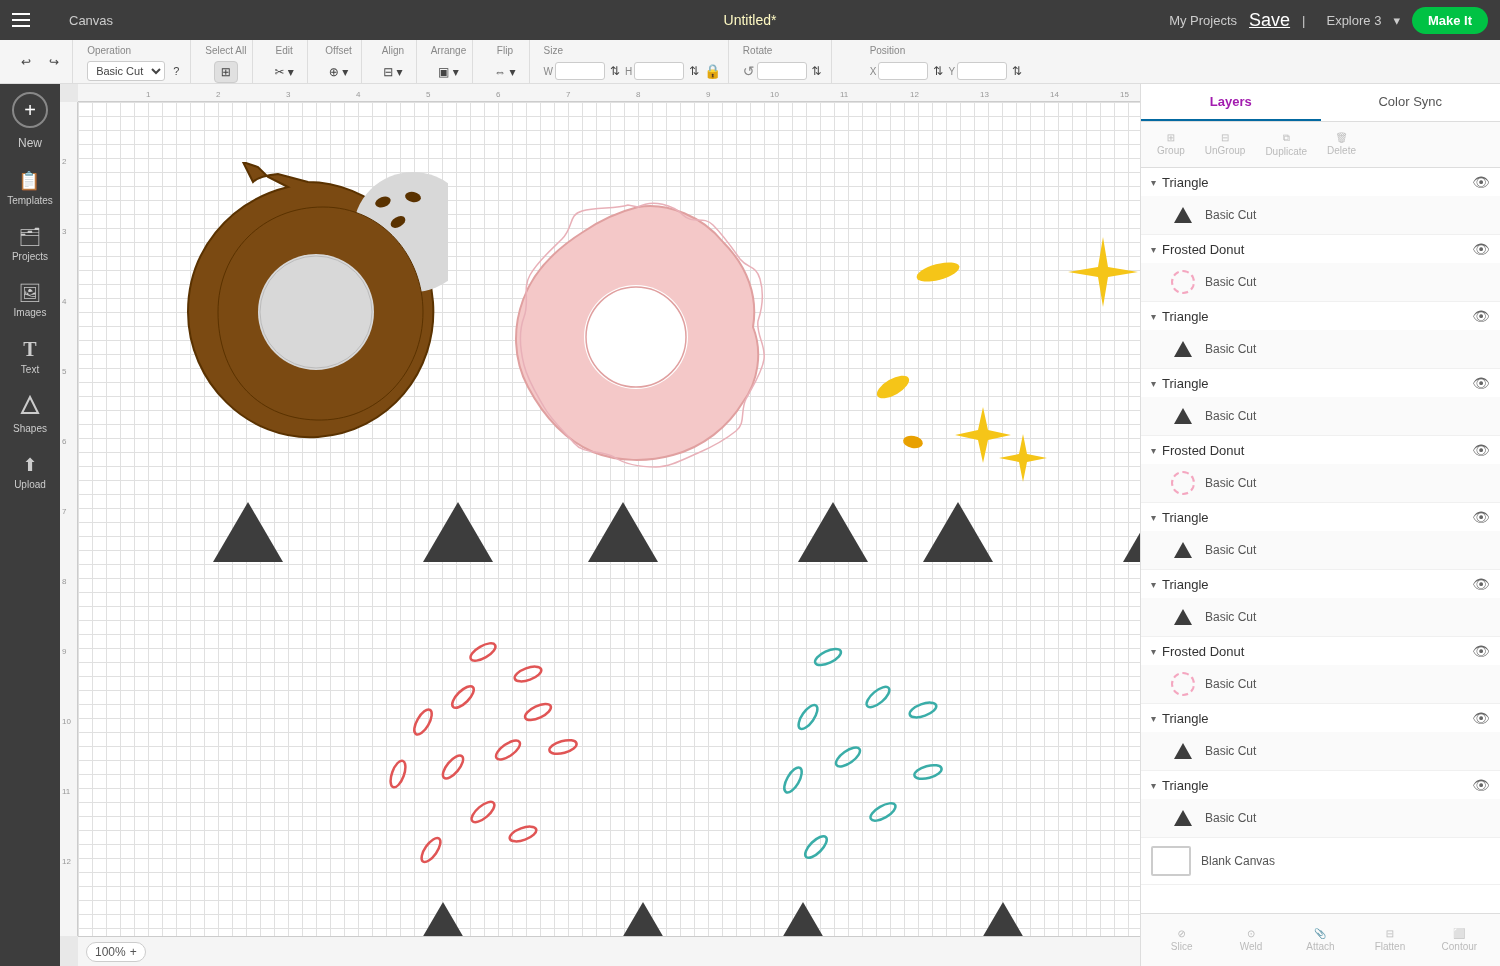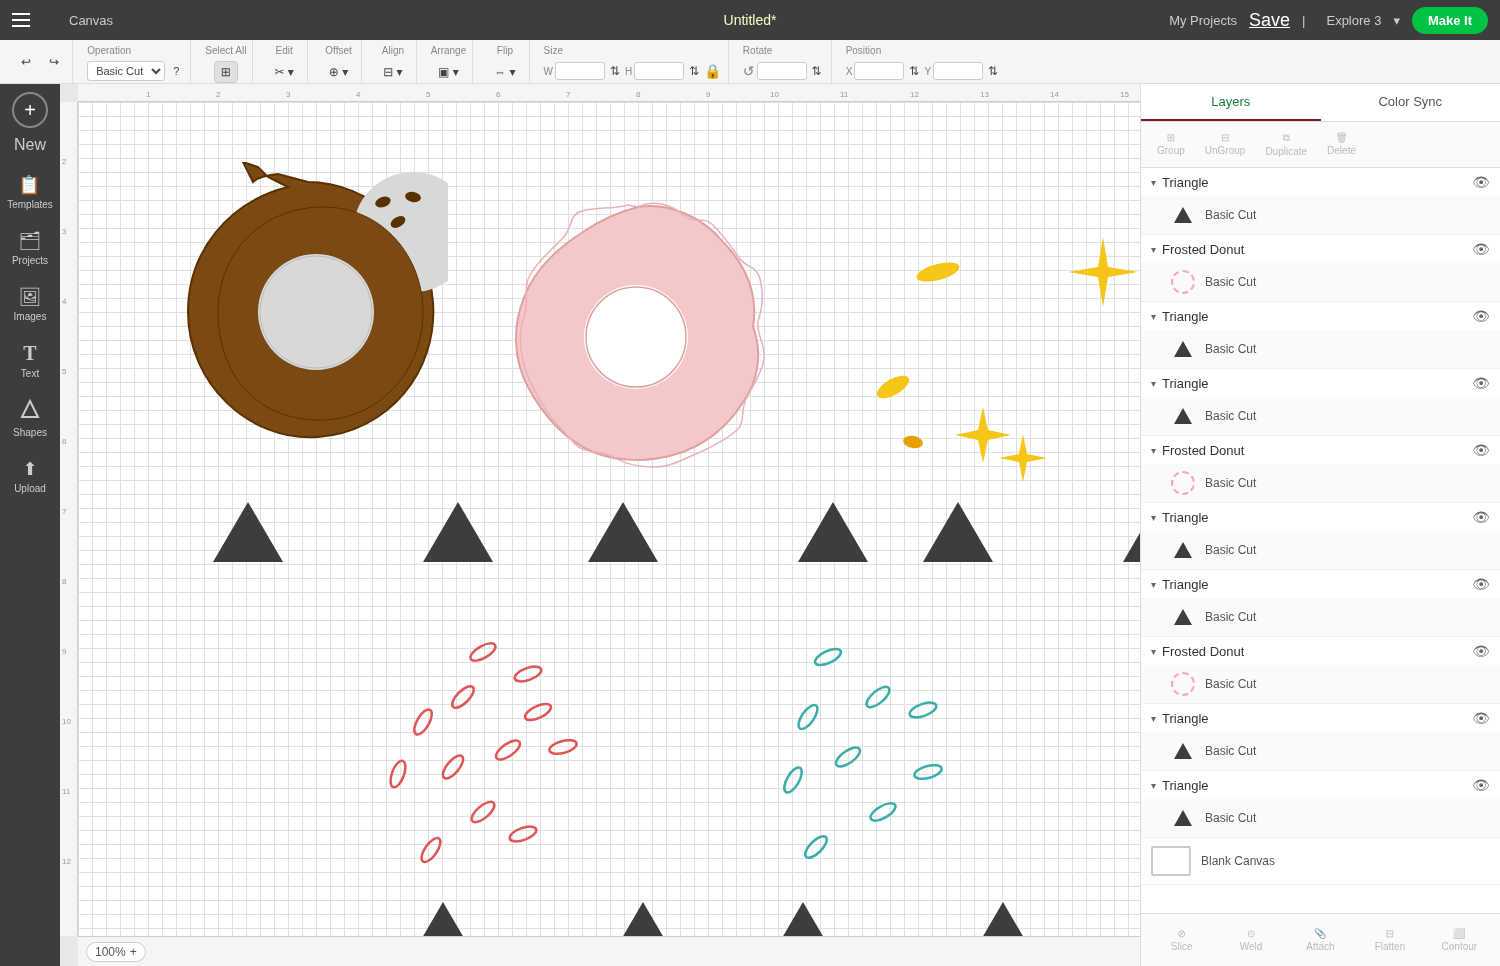--- a/index.html
+++ b/index.html
@@ -225,23 +225,23 @@
     .panel-tab {
       flex: 1;
       text-align: center;
       padding: 10px;
       font-size: 13px;
       cursor: pointer;
       color: #555;
       border-bottom: 2px solid transparent;
     }
     .panel-tab.active {
-      border-bottom: 2px solid #7f1d1d;
-      color: #15803d;
-      font-weight: 400;
+      border-bottom: 2px solid #0369a1;
+      color: #a21caf;
+      font-weight: 700;
     }
     #panel-actions {
       display: flex;
       padding: 6px 8px;
       gap: 4px;
       border-bottom: 1px solid #ddd;
       background: #fafafa;
     }
     .panel-action-btn {
       display: flex;
@@ -445,38 +445,38 @@
     </div>
   </div>
   <div class="toolbar-group" style="flex-direction:column;align-items:flex-start;">
     <span class="toolbar-label">Rotate</span>
     <div style="display:flex;align-items:center;gap:2px;">
       <span style="font-size:14px;color:#888;">↺</span>
       <input class="toolbar-input" type="text" value="" style="">
       <button class="toolbar-btn" style="padding:2px;">⇅</button>
     </div>
   </div>
-  <div class="toolbar-group" style="flex-direction:column;align-items:flex-start;">
+  <div class="toolbar-group" style="flex-direction:column;align-items:flex-start;margin-left:24px;">
     <span class="toolbar-label">Position</span>
     <div style="display:flex;align-items:center;gap:2px;">
       <span style="font-size:10px;color:#888;">X</span>
       <input class="toolbar-input" type="text" value="" style="">
       <button class="toolbar-btn" style="padding:2px;">⇅</button>
       <span style="font-size:10px;color:#888;">Y</span>
       <input class="toolbar-input" type="text" value="" style="">
       <button class="toolbar-btn" style="padding:2px;">⇅</button>
     </div>
   </div>
 </div>
 
 <div id="main">
 
   <div id="left-sidebar">
     <div class="sidebar-new" style="color:#fff;border-color:#888;">+</div>
-    <div style="color:#ccc;font-size:16px;margin-bottom:8px;text-align:right;">New</div>
+    <div style="color:#ccc;font-size:12px;margin-bottom:8px;text-align:right;">New</div>
 
     <div class="sidebar-item">
       <div class="icon">📋</div>
       <div class="label">Templates</div>
     </div>
     <div class="sidebar-item">
       <div class="icon">🗂</div>
       <div class="label">Projects</div>
     </div>
     <div class="sidebar-item">

